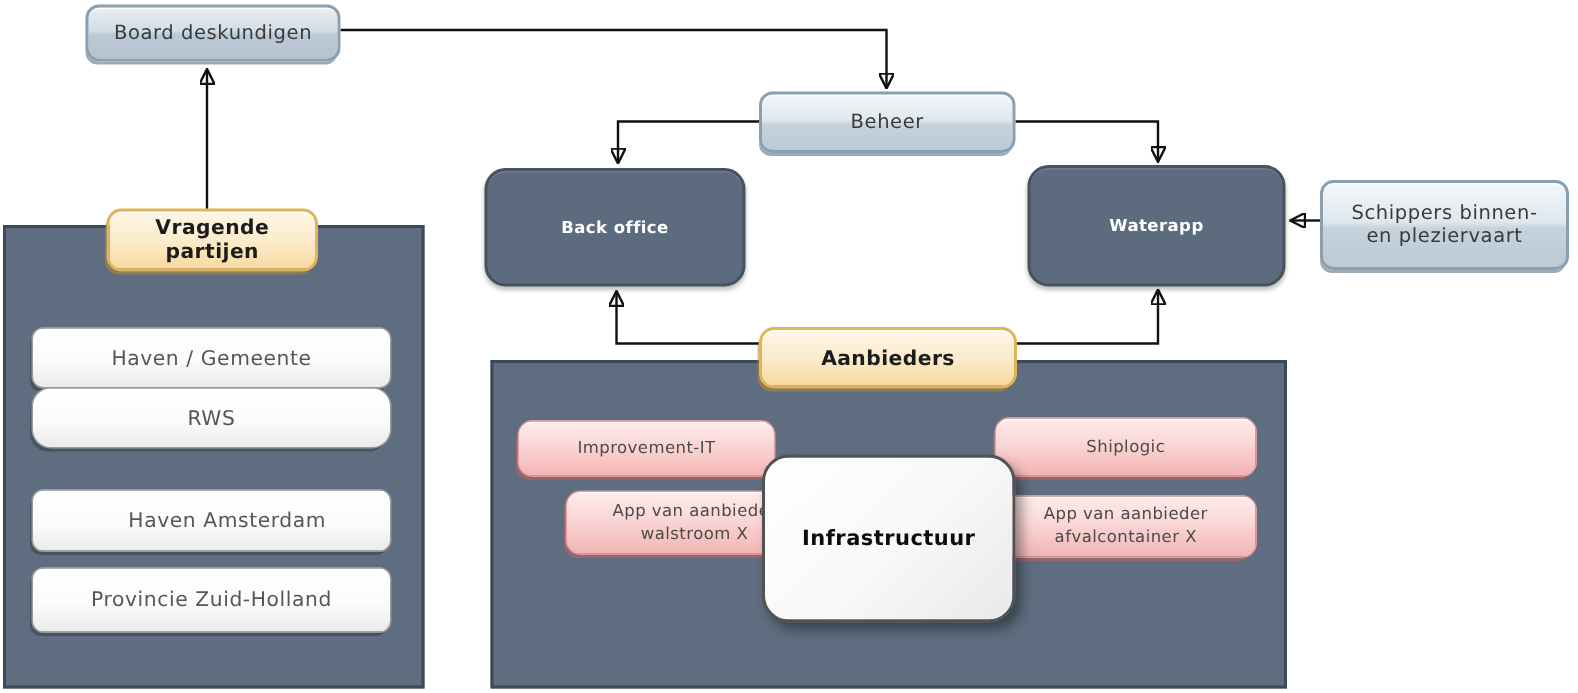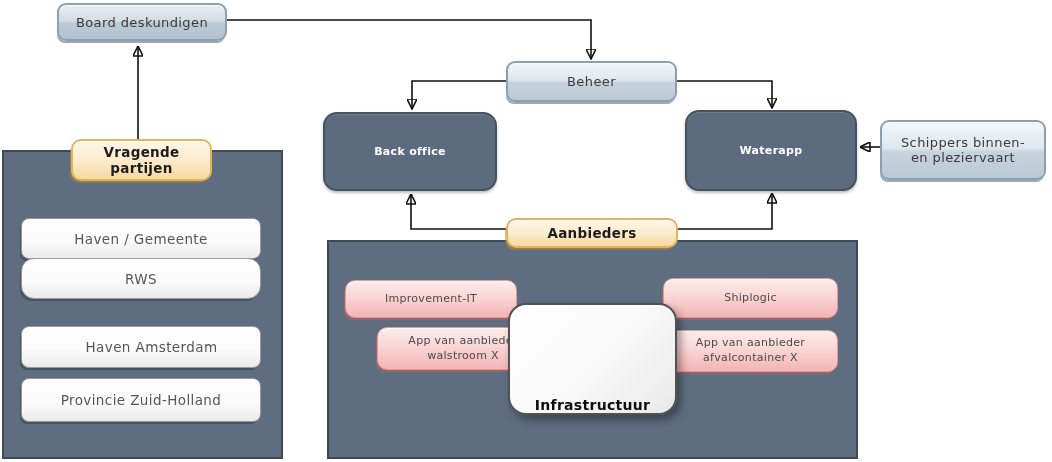--- a/index.html
+++ b/index.html
@@ -88,21 +88,20 @@
   .infra{
     background:linear-gradient(135deg,#ffffff 0%,#f8f8f8 55%,#e9e9e9 100%);
     border:2px solid #525252;
     border-radius:18px;
     color:#0d0d0d;
     font-weight:bold;
     font-size:14px;
     letter-spacing:0.3px;
     box-shadow:4px 5px 8px rgba(0,0,0,0.38);
     z-index:12;
-    align-items:flex-end;
   }
 
   .edges{position:absolute;left:0;top:0;z-index:5;}
   .edges path{stroke:#111111;stroke-width:1.6;fill:none;}
 </style>
 </head>
 <body>
 
 <div class="canvas">
 
@@ -141,21 +140,21 @@
   </div>
 
   <div class="abs dark-node" style="left:685px;top:110px;width:172px;height:81px;">
     <span>Waterapp</span>
   </div>
 
   <div class="abs yellow" style="left:71px;top:139px;width:141px;height:42px;">
     <span>Vragende partijen</span>
   </div>
 
-  <div class="abs yellow" style="left:506px;top:218px;width:172px;height:30px;">
+  <div class="abs yellow" style="left:506px;top:218px;width:172px;height:41px;">
     <span>Aanbieders</span>
   </div>
 
   <div class="abs white-item" style="left:21px;top:218px;width:240px;height:41px;">
     <span>Haven / Gemeente</span>
   </div>
   <div class="abs white-item" style="left:21px;top:258px;width:240px;height:41px;border-radius:13px;">
     <span>RWS</span>
   </div>
   <div class="abs white-item" style="left:21px;top:326px;width:240px;height:42px;padding-left:21px;">

